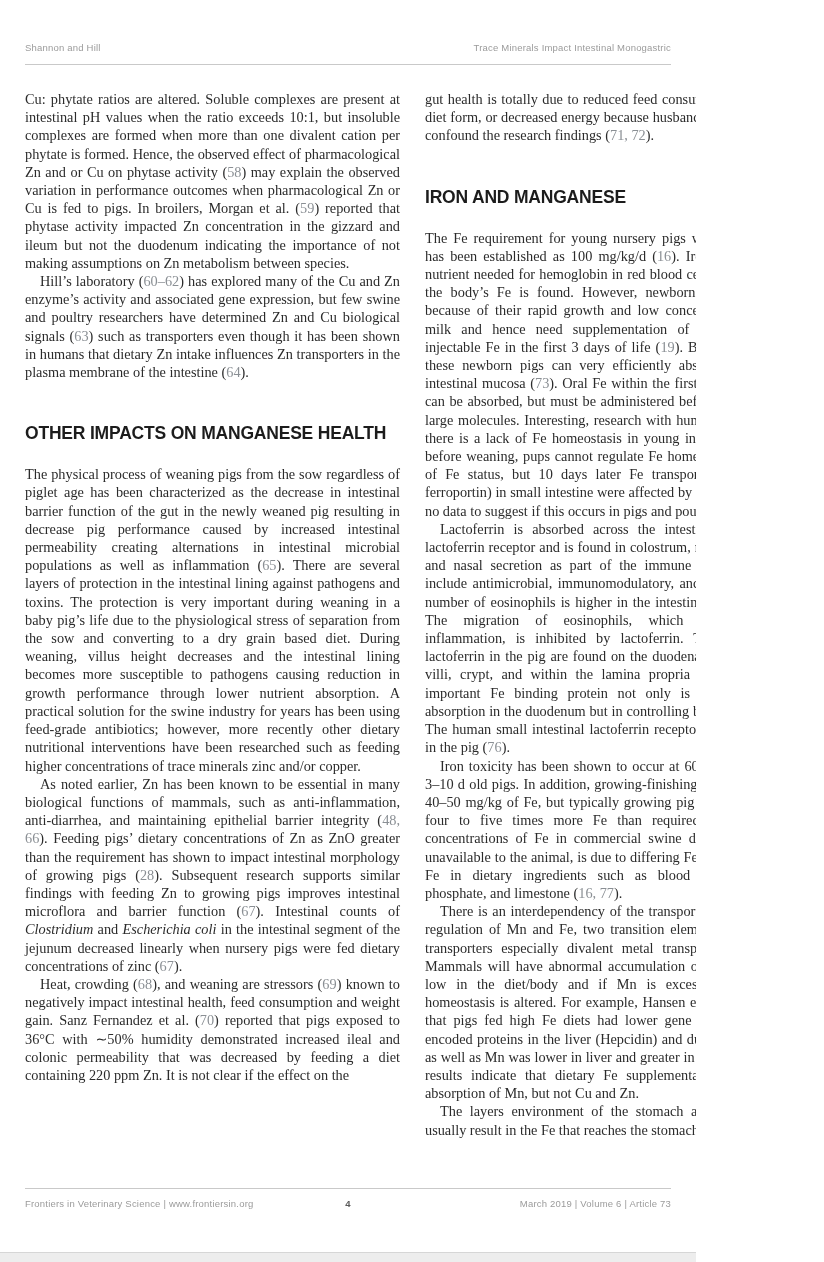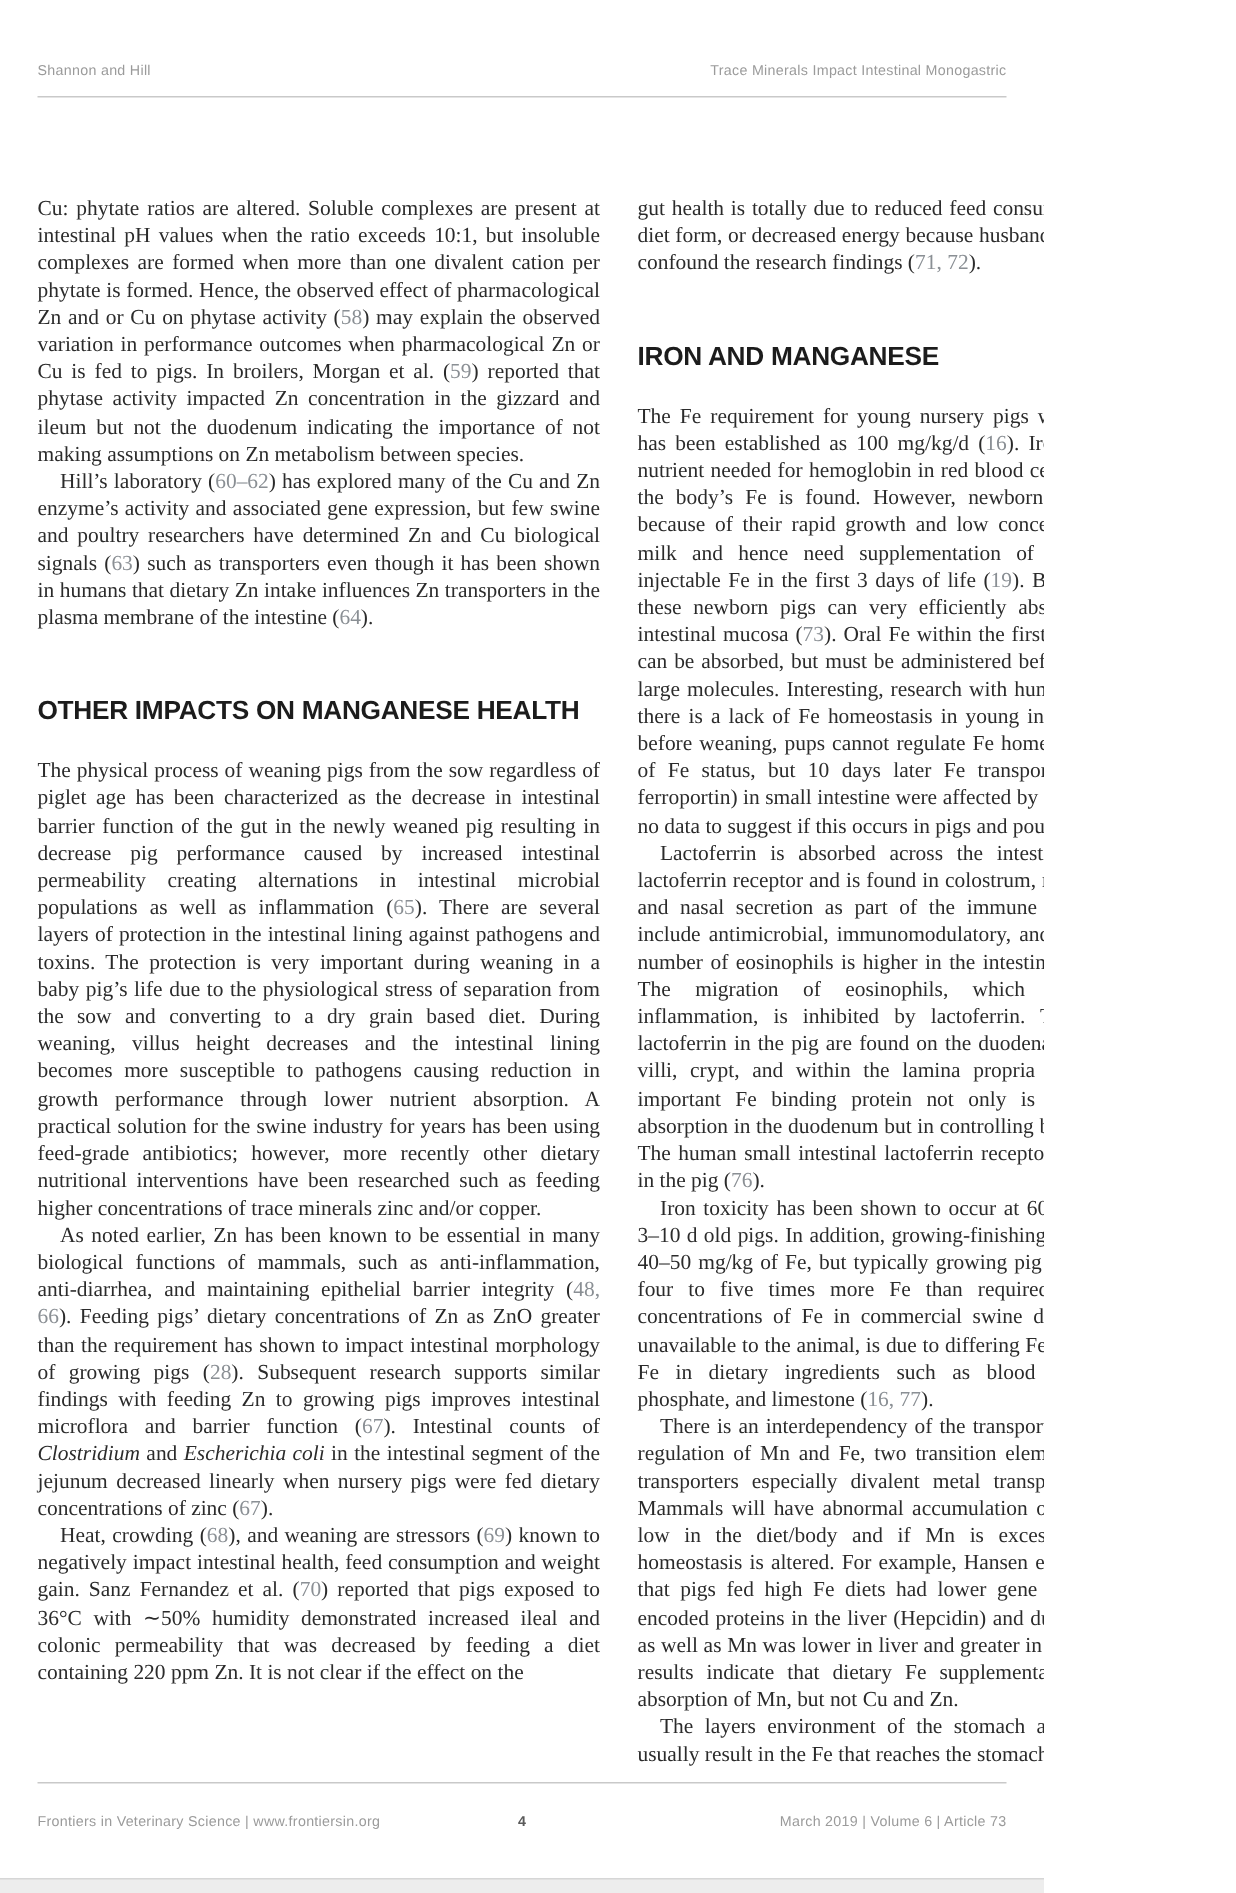--- a/index.html
+++ b/index.html
@@ -17,21 +17,21 @@
     font-family:"Liberation Sans", sans-serif;
     font-size:9.5px;color:var(--meta,#9b9b9b);
     letter-spacing:.2px;
   }
   .head-rule{position:absolute;top:64px;left:25px;right:25px;height:1px;background:var(--rule,#c9c9c9);}
   
   .main{
     position:absolute;top:90px;left:25px;right:25px;
     display:flex;gap:25px;
   }
-  .col{flex:0 0 375px;width:375px;margin-top:40px;}
+  .col{flex:0 0 375px;width:375px;}
   .col p{
     margin:0;
     font-size:14.3px;line-height:18.2px;
     color:var(--body,#2b2b2b);
     text-align:justify;
     hyphens:none;
   }
   .col p.indent{text-indent:15px;}
   .col h2{
     margin:42px 0 22px 0;
@@ -39,21 +39,21 @@
     font-weight:700;font-size:17.5px;line-height:20px;
     letter-spacing:-0.2px;
     color:var(--heading,#1c1c1c);
   }
   .col .cite{color:var(--cite,#8a8f94);}
   .col em{font-style:italic;}
   
   .footer{
     position:absolute;top:1188px;left:25px;right:25px;
     border-top:1px solid var(--rule,#c9c9c9);
-    padding-top:20px;
+    padding-top:9px;
     display:flex;justify-content:space-between;align-items:flex-end;
     font-family:"Liberation Sans", sans-serif;
     font-size:9.5px;color:var(--meta,#9b9b9b);
     letter-spacing:.2px;
   }
   .footer .pagenum{
     position:absolute;left:50%;transform:translateX(-50%);
     color:#5a5a5a;font-weight:700;
   }
   .bottom-band{

